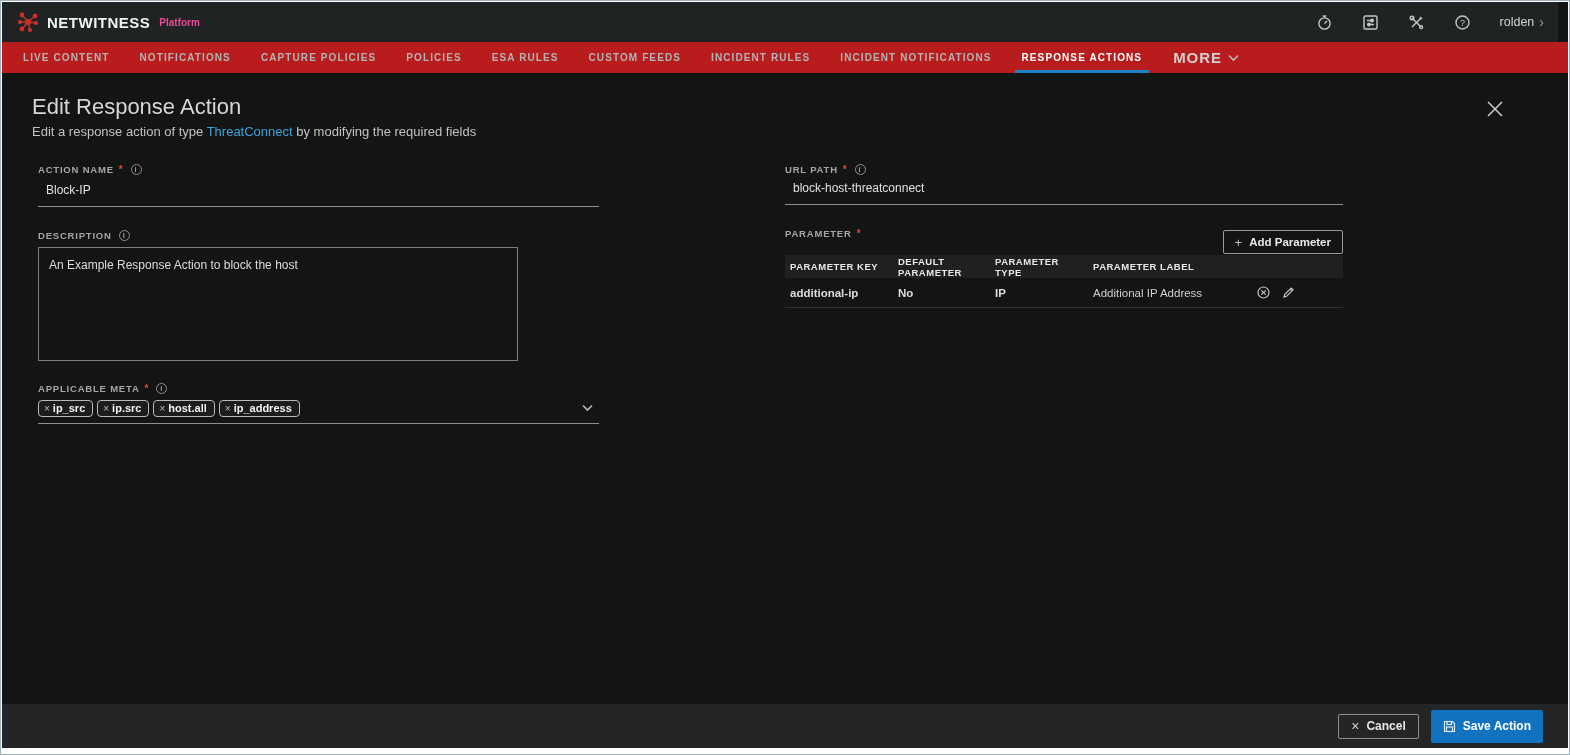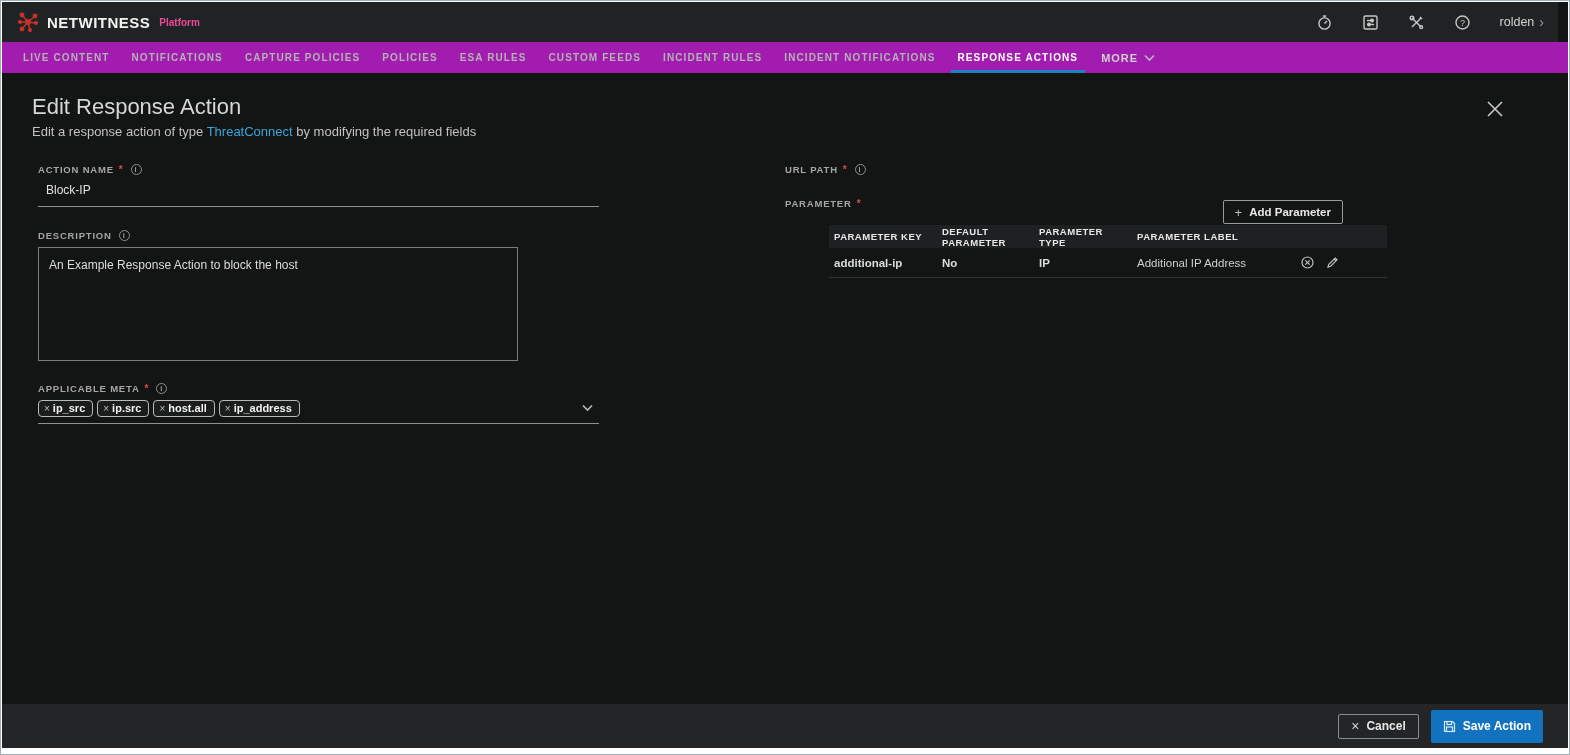--- a/index.html
+++ b/index.html
@@ -24,33 +24,33 @@
   .topnav-item { color:#c9c9c9; font-size:12.5px; cursor:pointer; }
   .topnav-right { margin-left:auto; display:flex; align-items:center; gap:28px; }
   .topnav-icon { width:18px; height:18px; display:inline-flex; align-items:center; justify-content:center; cursor:pointer; }
   .topnav-icon svg { stroke:#c6c6c6; fill:none; stroke-width:1.4; }
   .user { color:#d2d2d2; font-size:12.5px; cursor:pointer; display:flex; align-items:center; gap:5px; }
   .user .chev { color:#9d9d9d; font-size:14px; }
 
   
   .tabsbar {
     position:absolute; top:40px; left:0; right:0; height:32px;
-    background:#a21caf; display:flex; align-items:stretch; padding:0 10px; gap:0;
+    background:#b91c1c; display:flex; align-items:stretch; padding:0 10px; gap:8px;
     border-bottom:1px solid #101111;
   }
   .tab {
     position:relative; display:flex; align-items:center; padding:0 11px;
     color:#b3b3b3; font-size:10px; font-weight:bold; letter-spacing:1.1px; cursor:pointer;
     white-space:nowrap;
   }
   .tab.active { color:#ffffff; }
   .tab.active::after {
     content:""; position:absolute; left:4px; right:4px; bottom:0; height:3px; background:#1b84c7;
   }
-  .tab-more { display:flex; align-items:center; gap:6px; padding:0 12px; color:#d0d0d0; font-size:11px; font-weight:bold; letter-spacing:1px; cursor:pointer; }
+  .tab-more { display:flex; align-items:center; gap:6px; padding:0 12px; color:#d0d0d0; font-size:15px; font-weight:bold; letter-spacing:1px; cursor:pointer; }
   .chev-svg { width:11px; height:8px; }
   .chev-svg polyline { fill:none; stroke:#b9b9b9; stroke-width:1.6; }
 
   
   .panel { position:absolute; top:72px; left:0; right:0; bottom:44px; background:#131414; }
   .panel-title { position:absolute; top:20px; left:30px; color:#d6d6d6; font-size:22px; font-weight:400; }
   .panel-subtitle { position:absolute; top:50px; left:30px; font-size:13px; color:#c2c2c2; }
   .panel-subtitle .link { color:#3ba6dc; cursor:pointer; }
   .close-x { position:absolute; top:24px; right:62px; width:22px; height:22px; cursor:pointer; }
   .close-x svg line { stroke:#c9c9c9; stroke-width:1.6; }
@@ -92,21 +92,21 @@
   .grp-params { margin-top:23px; position:relative; }
   .params-hint { color:#b5b5b5; font-size:10px; margin-top:3px; }
   .add-param-btn {
     position:absolute; right:0; top:2px; height:24px; padding:0 11px;
     border:1px solid #9a9a9a; border-radius:2px; background:transparent;
     color:#e8e8e8; font-size:11.5px; font-weight:bold; display:flex; align-items:center; gap:7px; cursor:pointer;
     font-family:"Liberation Sans", sans-serif;
   }
   .add-param-btn .plus { color:#c0c0c0; font-size:13px; font-weight:normal; }
 
-  .param-table { margin-top:16px; width:558px; font-size:11.5px;margin-left:44px; }
+  .param-table { margin-top:16px; width:558px; font-size:11.5px; }
   .pt-row { display:grid; grid-template-columns:108px 97px 98px 115px 1fr; align-items:center; }
   .pt-head { background:#1f2021; height:23px; }
   .pt-head > div { color:#e8e8e8; font-size:9.5px; font-weight:bold; letter-spacing:.5px; padding-left:5px; }
   .pt-data { height:30px; border-bottom:1px solid #323232; }
   .pt-data > div { color:#dcdcdc; padding-left:5px; font-weight:bold; }
   .pt-data > .cell-label { font-weight:normal; color:#cfcfcf; white-space:nowrap; overflow:hidden; }
   .cell-actions { display:flex; gap:12px; padding-left:54px !important; }
   .row-icon { width:13px; height:13px; cursor:pointer; display:inline-flex; }
   .row-icon svg { stroke:#c2c2c2; fill:none; stroke-width:1.2; }
 
@@ -274,20 +274,21 @@
       </div>
     </div>
 
     <div class="col-right">
       <div class="grp-url-path">
         <div class="field-label">
           <span>URL PATH</span>
               <span class="req">*</span>
               <span class="info-icon">i</span>
         </div>
+        <div class="underline-input">block-host-threatconnect</div>
       </div>
 
       <div class="grp-params">
         <div class="field-label">
           <span>PARAMETER</span>
               <span class="req">*</span>
         </div>
         <button class="add-param-btn">
           <span class="plus">+</span>
           <span>Add Parameter</span>

